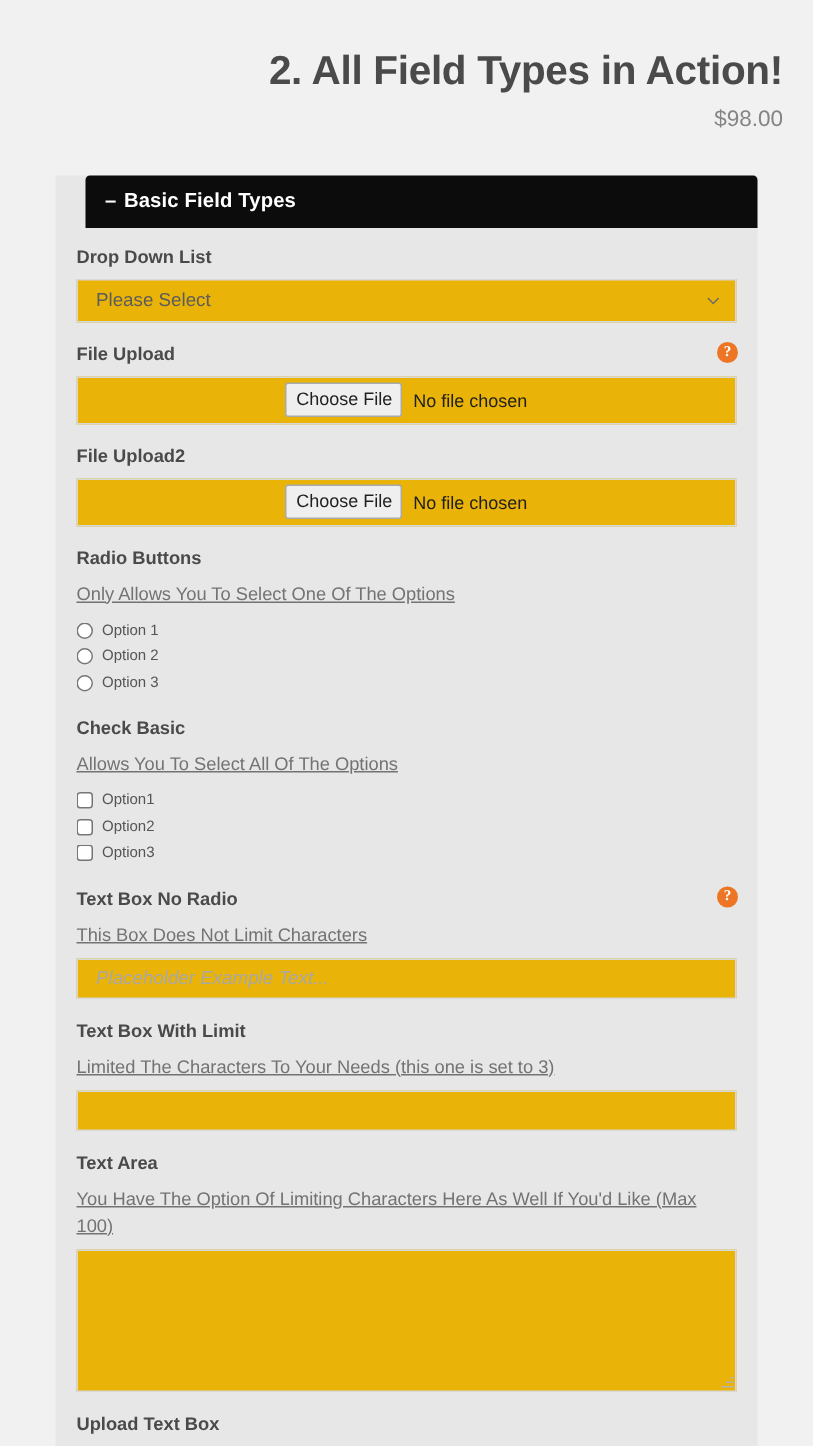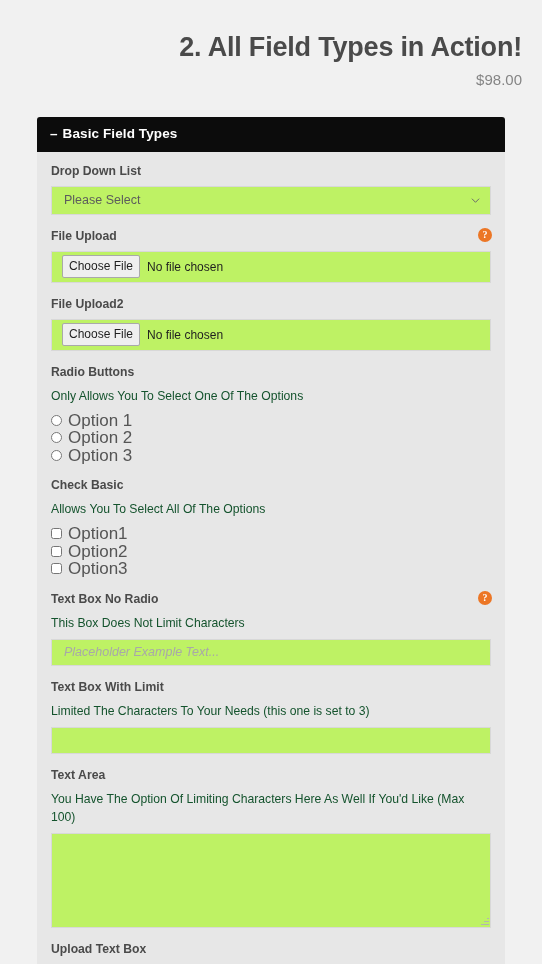--- a/index.html
+++ b/index.html
@@ -60,20 +60,21 @@
     background: #0c0c0c;
     color: #ffffff;
     font-size: 13.5px;
     font-weight: bold;
     line-height: 1;
     padding: 10px 13px 11px 13px;
     border-radius: 3px 3px 0 0;
     letter-spacing: 0.1px;
     cursor: pointer;
     user-select: none;
+    margin-left: 20px;
   }
   .section-header .toggle-dash {
     display: inline-block;
     margin-right: 5px;
   }
 
   .section-body {
     padding: 11px 14px 16px 14px;
   }
 
@@ -87,24 +88,25 @@
   .field-label {
     font-size: 12.2px;
     font-weight: bold;
     color: #4a4a4a;
     line-height: 16px;
     margin-bottom: 7px;
     padding-right: 26px;
   }
   .field-desc {
     font-size: 12.2px;
-    color: #14532d;
+    color: #737373;
     line-height: 18px;
     margin-bottom: 7px;
     padding-right: 26px;
+    text-decoration: underline;
   }
 
   .help-icon {
     position: absolute;
     right: -1px;
     top: 0px;
     width: 14px;
     height: 14px;
     border-radius: 50%;
     background: #ec7625;
@@ -114,21 +116,21 @@
     line-height: 14px;
     text-align: center;
     cursor: pointer;
     font-family: "Liberation Serif", serif;
   }
 
   
   .ctrl {
     display: block;
     width: 100%;
-    background: #bef264;
+    background: #eab308;
     border: 1px solid #d8d8d8;
     border-radius: 0;
     font-family: "Liberation Sans", sans-serif;
     font-size: 12.5px;
     color: #4a4a4a;
     outline: none;
   }
 
   .select-box {
     position: relative;
@@ -150,20 +152,21 @@
     height: 9px;
     pointer-events: none;
   }
   .select-chevron svg { display: block; }
 
   .file-box {
     height: 32px;
     padding: 0 10px;
     display: flex;
     align-items: center;
+    justify-content: center;
   }
   .file-btn {
     display: inline-block;
     border: 1px solid #a9a9a9;
     background: #efefef;
     border-radius: 2px;
     font-size: 12px;
     line-height: 1;
     padding: 4px 6px 5px 6px;
     color: #1f1f1f;
@@ -218,21 +221,21 @@
     cursor: pointer;
   }
   .opt-row input {
     margin: 0 6px 0 0;
     width: 11px;
     height: 11px;
     cursor: pointer;
     accent-color: #6f6f6f;
   }
   .opt-label {
-    font-size: 17px;
+    font-size: 10px;
     color: #555555;
     line-height: 17px;
   }
 </style>
 </head>
 <body>
 
 <div class="page">
 
   <div class="product-header">

